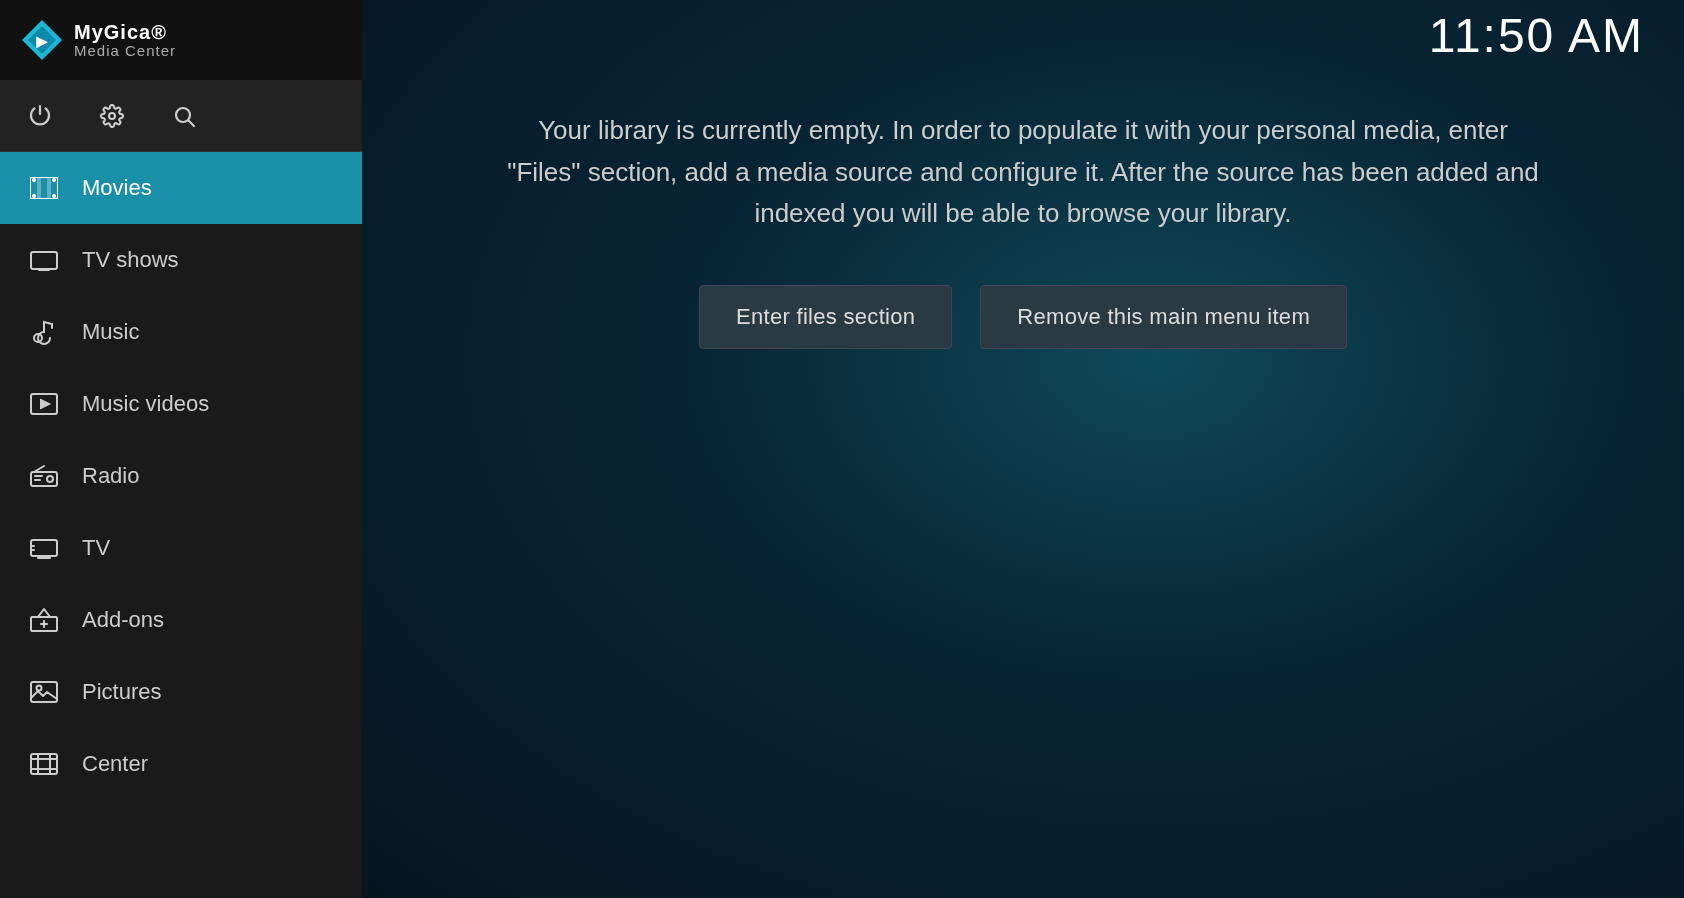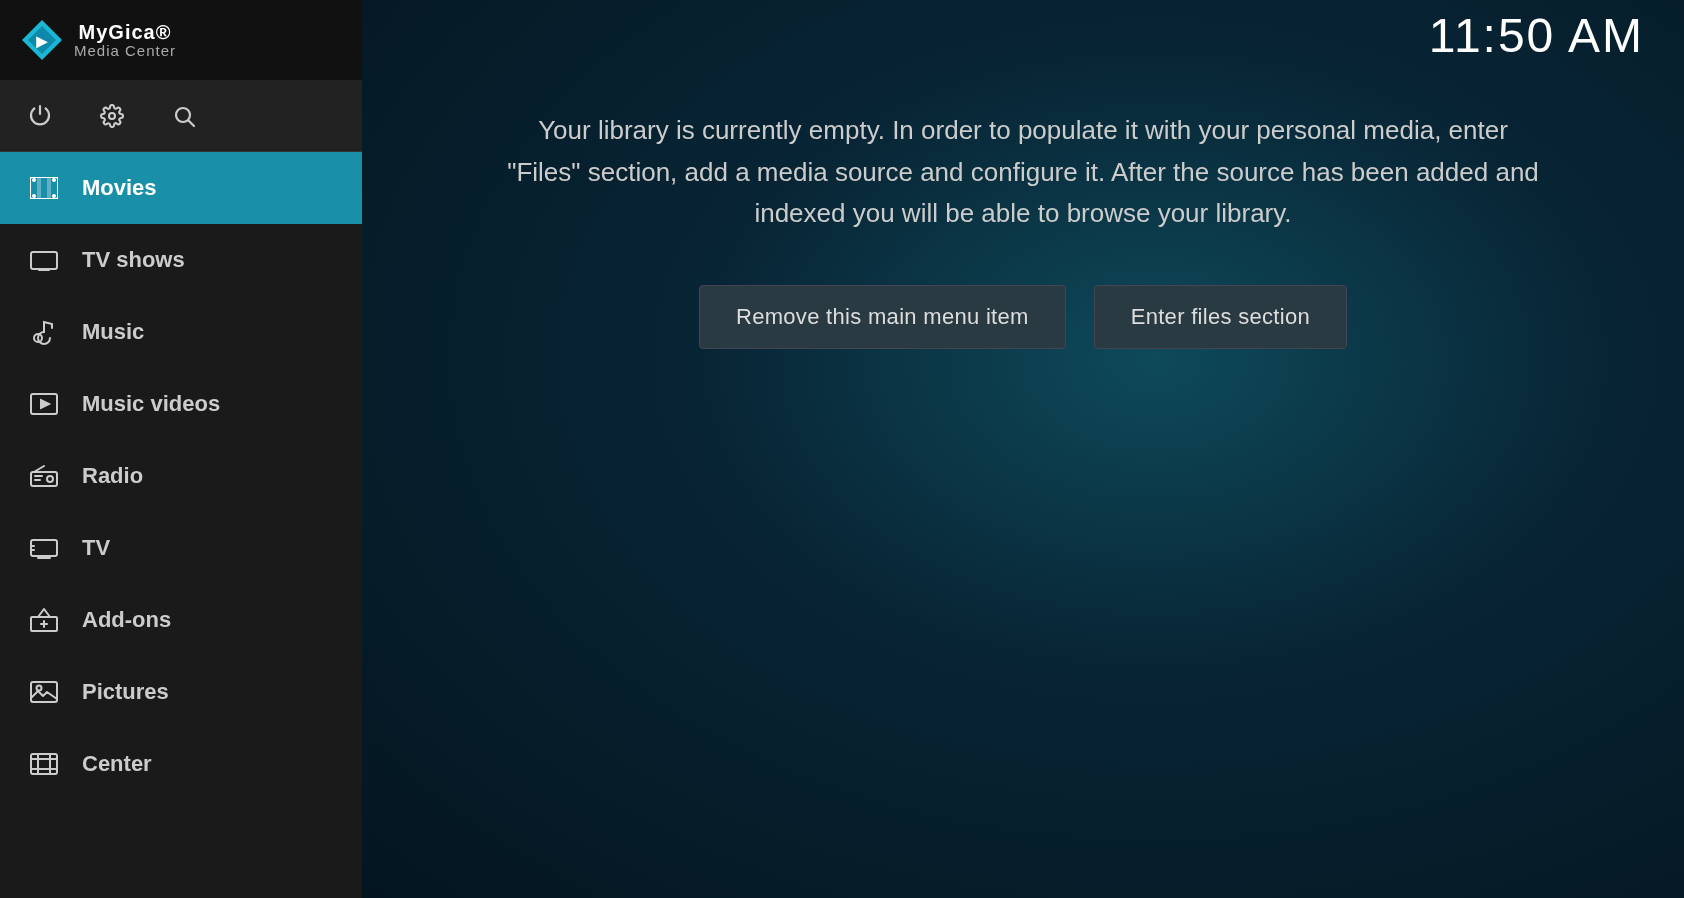--- a/index.html
+++ b/index.html
@@ -50,21 +50,20 @@
       display: flex;
       flex-direction: column;
       line-height: 1.1;
     }
 
     .logo-text .brand {
       color: #fff;
       font-size: 20px;
       font-weight: bold;
       letter-spacing: 1px;
-      text-align: center;
     }
 
     .logo-text .sub {
       color: #aaa;
       font-size: 15px;
       letter-spacing: 1px;
     }
 
     .sidebar-toolbar {
       height: 72px;
@@ -92,21 +91,21 @@
 
     .nav-item {
       display: flex;
       align-items: center;
       gap: 22px;
       padding: 0 28px;
       height: 72px;
       cursor: pointer;
       color: #ccc;
       font-size: 22px;
-      font-weight: 700;
+      font-weight: 400;
       transition: background 0.15s;
     }
 
     .nav-item.active {
       background: #1a8fa8;
       color: #fff;
     }
 
     .nav-item .nav-icon {
       width: 32px;
@@ -338,18 +337,18 @@
 
 <main class="main-content">
 
   <div class="top-bar">
     <span class="clock">11:50 AM</span>
   </div>
 
   <div class="content-area">
     <p class="empty-message">Your library is currently empty. In order to populate it with your personal media, enter "Files" section, add a media source and configure it. After the source has been added and indexed you will be able to browse your library.</p>
     <div class="action-buttons">
+      <button class="action-btn">Enter files section</button>
       <button class="action-btn">Remove this main menu item</button>
-      <button class="action-btn">Enter files section</button>
     </div>
   </div>
 
 </main>
 
 </body></html>

